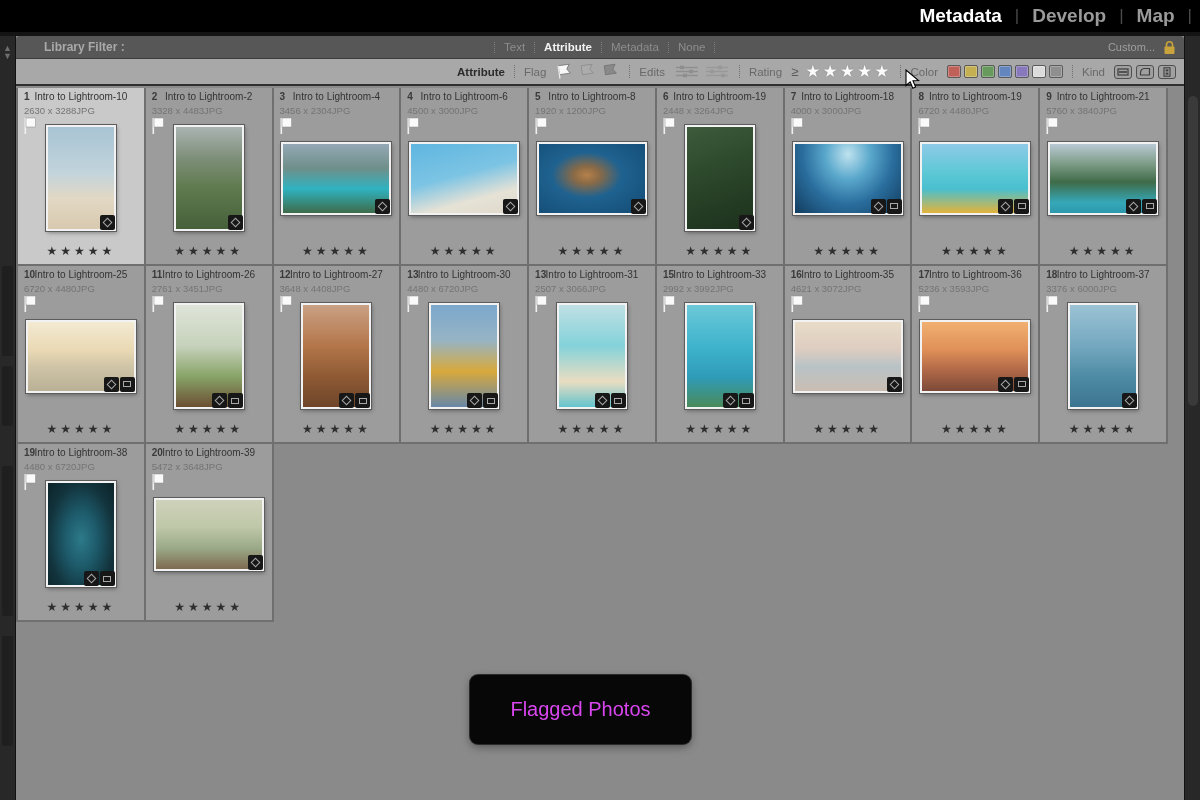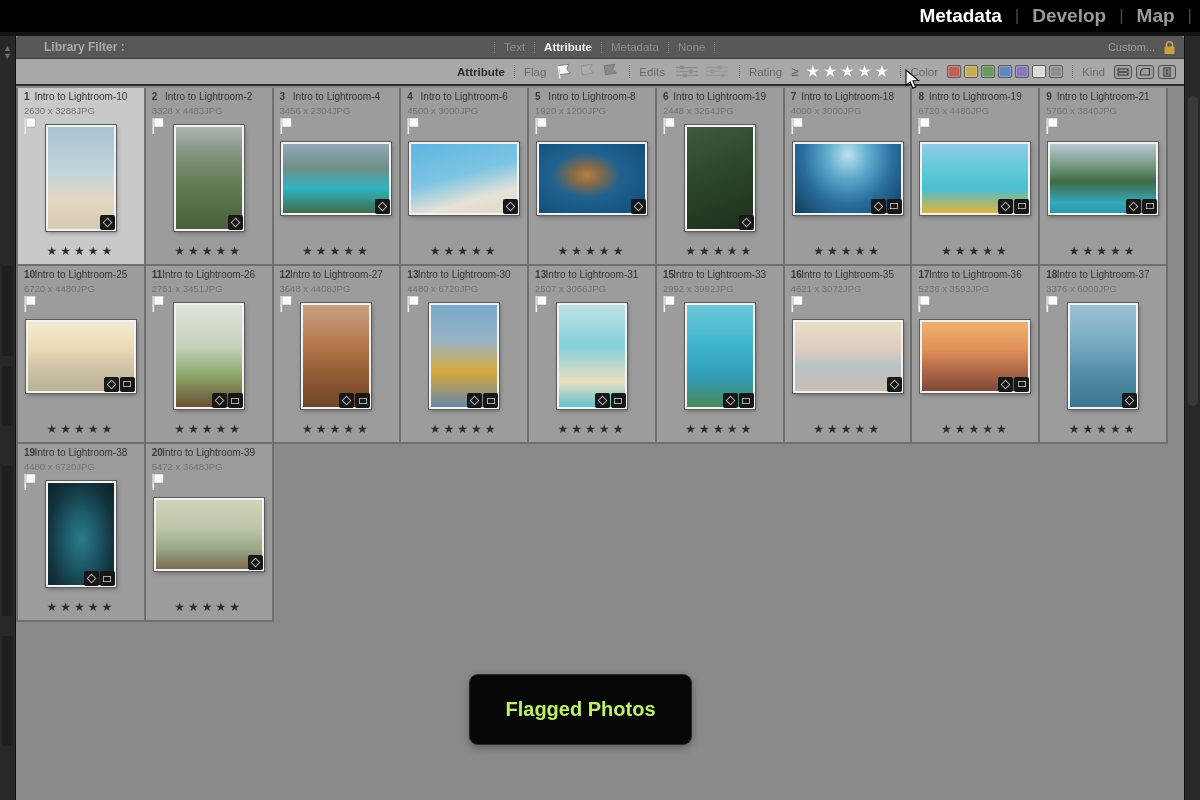--- a/index.html
+++ b/index.html
@@ -72,21 +72,21 @@
   .badges { position:absolute; right:-1px; bottom:-1px; display:flex; gap:1px; }
   .badge { width:15px; height:15px; background:#171717; border-radius:2px; display:flex; align-items:center; justify-content:center; }
   .badge .d { width:7px; height:7px; border:1.5px solid #a8a8a8; transform:rotate(45deg); display:block; }
   .badge.sq .d { transform:none; width:8px; height:6px; border-width:1.5px; }
   .stars { position:absolute; bottom:6px; width:100%; text-align:center; font-size:12px; letter-spacing:3px; color:#2e2e2e; }
 
   
   #tooltip { position:absolute; left:470px; top:675px; width:221px; height:69px; background:#070707;
              border-radius:8px; box-shadow:0 0 0 1px #2a2a2a, 0 3px 8px rgba(0,0,0,.4);
              display:flex; flex-direction:column; align-items:center; justify-content:center; z-index:50; }
-  .tipline { color:#bef264; font-size:20px; line-height:29px; font-weight:700; }
+  .tipline { color:#d946ef; font-size:20px; line-height:29px; font-weight:400; }
 </style>
 </head>
 <body>
 
 <div id="topbar">
   <span class="module active">Metadata</span>
   <span class="msep">|</span>
   <span class="module">Develop</span>
   <span class="msep">|</span>
   <span class="module">Map</span>

